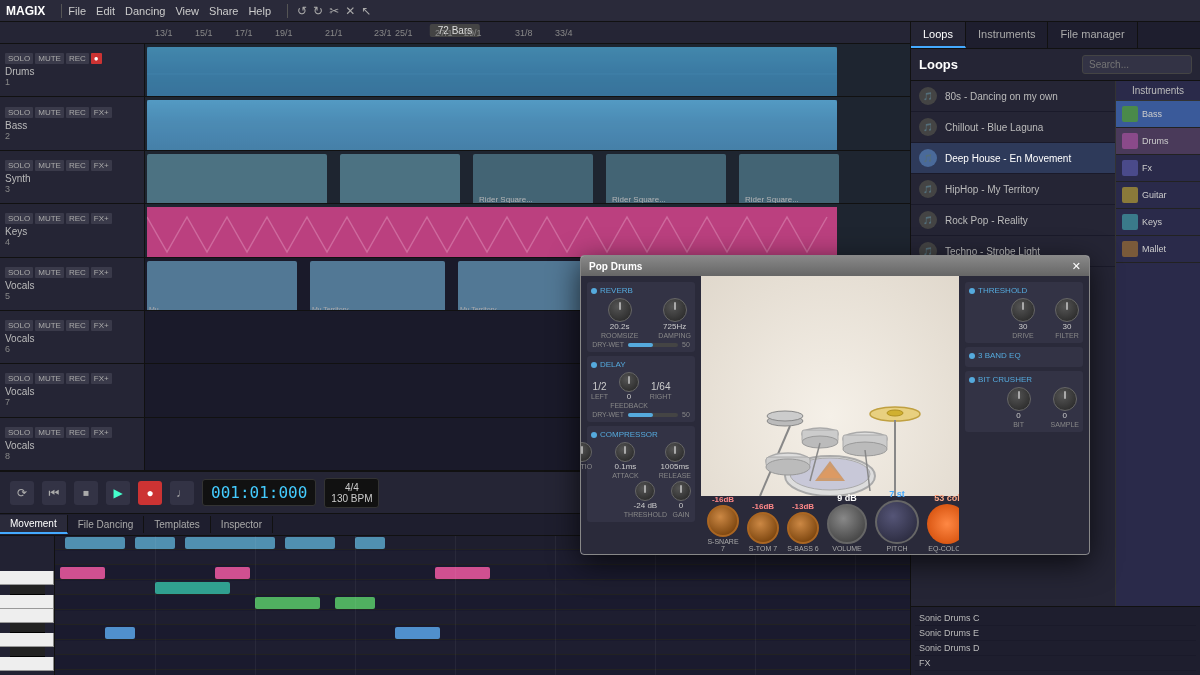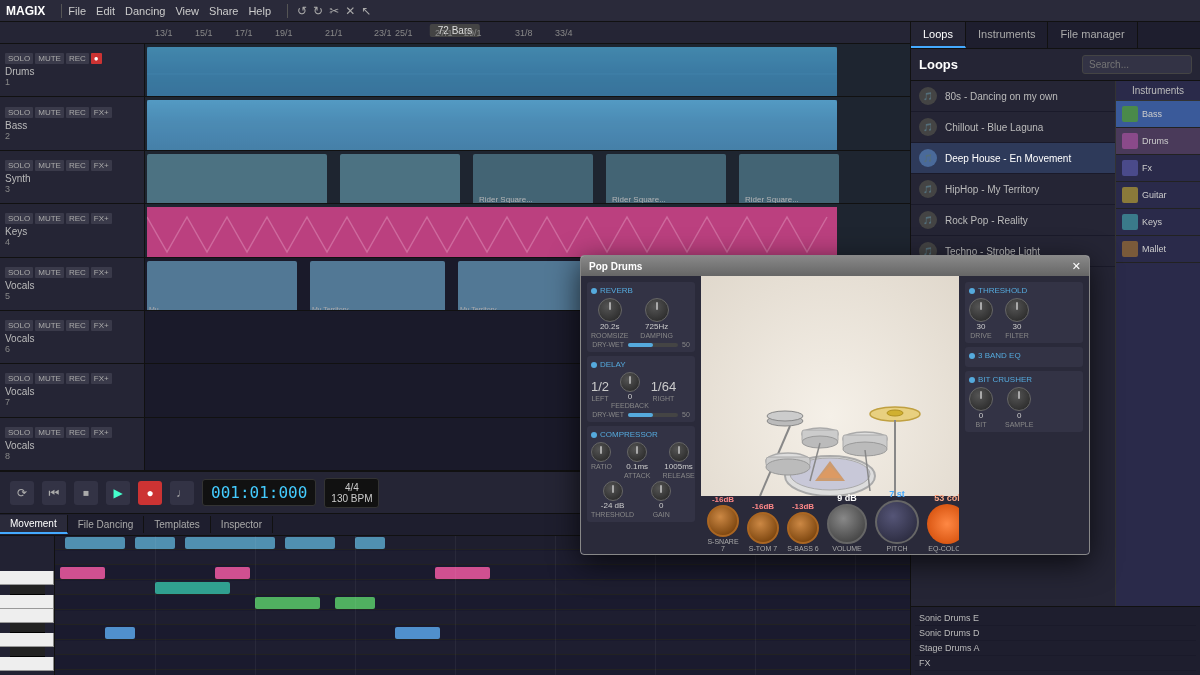--- a/index.html
+++ b/index.html
@@ -124,34 +124,34 @@
     #plugin-header { background: linear-gradient(180deg, #888 0%, #666 100%); height: 20px; display: flex; align-items: center; padding: 0 8px; cursor: move; }
     #plugin-title-bar { color: #fff; font-size: 10px; font-weight: bold; }
 
     #plugin-content { display: flex; height: 280px; }
 
     
     #fx-left { width: 120px; background: #2a2a3a; padding: 6px; display: flex; flex-direction: column; gap: 4px; }
     .fx-section { background: #333345; border-radius: 3px; padding: 4px; }
     .fx-title { color: #5ad; font-size: 8px; margin-bottom: 3px; display: flex; align-items: center; gap: 3px; }
     .fx-dot { width: 6px; height: 6px; border-radius: 50%; background: #5ad; display: inline-block; }
-    .fx-knobs { display: flex; gap: 12px; justify-content: flex-start; }
+    .fx-knobs { display: flex; gap: 20px; justify-content: flex-end; }
     .fx-knob { display: flex; flex-direction: column; align-items: center; }
     .knob { width: 24px; height: 24px; border-radius: 50%; background: radial-gradient(circle at 40% 35%, #555, #222); border: 1px solid #666; position: relative; display: flex; align-items: center; justify-content: center; }
     .knob::after { content: ''; position: absolute; width: 2px; height: 8px; background: #aaa; border-radius: 1px; top: 3px; left: 50%; transform: translateX(-50%); }
     .knob-label { color: #888; font-size: 7px; text-align: center; margin-top: 1px; }
     .knob-value { color: #ccc; font-size: 8px; text-align: center; }
     .fx-drywet { display: flex; align-items: center; justify-content: center; gap: 4px; margin-top: 2px; }
     .slider-label { color: #888; font-size: 7px; }
     .mini-slider { width: 50px; height: 4px; background: #444; border-radius: 2px; position: relative; }
     .mini-slider-fill { height: 100%; background: #5ad; border-radius: 2px; }
 
     
     .fx-row { display: flex; gap: 2px; align-items: center; flex-wrap: wrap; }
-    .fx-small-val { color: #ccc; font-size: 13px; }
+    .fx-small-val { color: #ccc; font-size: 10px; }
 
     
     #drum-image-area { flex: 1; background: radial-gradient(ellipse at center, #f5f0e8 0%, #e0d8cc 100%); position: relative; display: flex; align-items: center; justify-content: center; overflow: hidden; }
 
     
     #drum-svg { width: 200px; height: 180px; }
 
     
     #popdrums-brand { position: absolute; bottom: 8px; left: 20px; display: flex; align-items: baseline; }
     #brand-pop { color: #cc6600; font-size: 22px; font-weight: bold; }
@@ -521,23 +521,23 @@
             <span class="instrument-name">Keys</span>
           </div>
           <div class="instrument-item">
             <div class="instrument-icon" style="background:#7a5a3a; border-radius:2px;"></div>
             <span class="instrument-name">Mallet</span>
           </div>
         </div>
       </div>
 
       <div id="drum-list">
+        <div class="drum-item">Sonic Drums C</div>
         <div class="drum-item">Sonic Drums E</div>
         <div class="drum-item">Sonic Drums D</div>
-        <div class="drum-item">Stage Drums A</div>
         <div class="drum-item">FX</div>
       </div>
 
     </div>
 
   </div>
 
 </div>
 
 <div id="plugin-window">
@@ -619,21 +619,21 @@
             <div class="knob" style="width:20px;height:20px;"></div>
             <div class="knob-value">0.1ms</div>
             <div class="knob-label">ATTACK</div>
           </div>
           <div class="fx-knob">
             <div class="knob" style="width:20px;height:20px;"></div>
             <div class="knob-value">1005ms</div>
             <div class="knob-label">RELEASE</div>
           </div>
         </div>
-        <div style="display:flex; gap:17px; justify-content:flex-start; margin-top:2px;">
+        <div style="display:flex; gap:4px; justify-content:flex-end; margin-top:2px;">
           <div class="fx-knob">
             <div class="knob" style="width:20px;height:20px;"></div>
             <div class="knob-value">-24 dB</div>
             <div class="knob-label">THRESHOLD</div>
           </div>
           <div class="fx-knob">
             <div class="knob" style="width:20px;height:20px;"></div>
             <div class="knob-value">0</div>
             <div class="knob-label">GAIN</div>
           </div>

